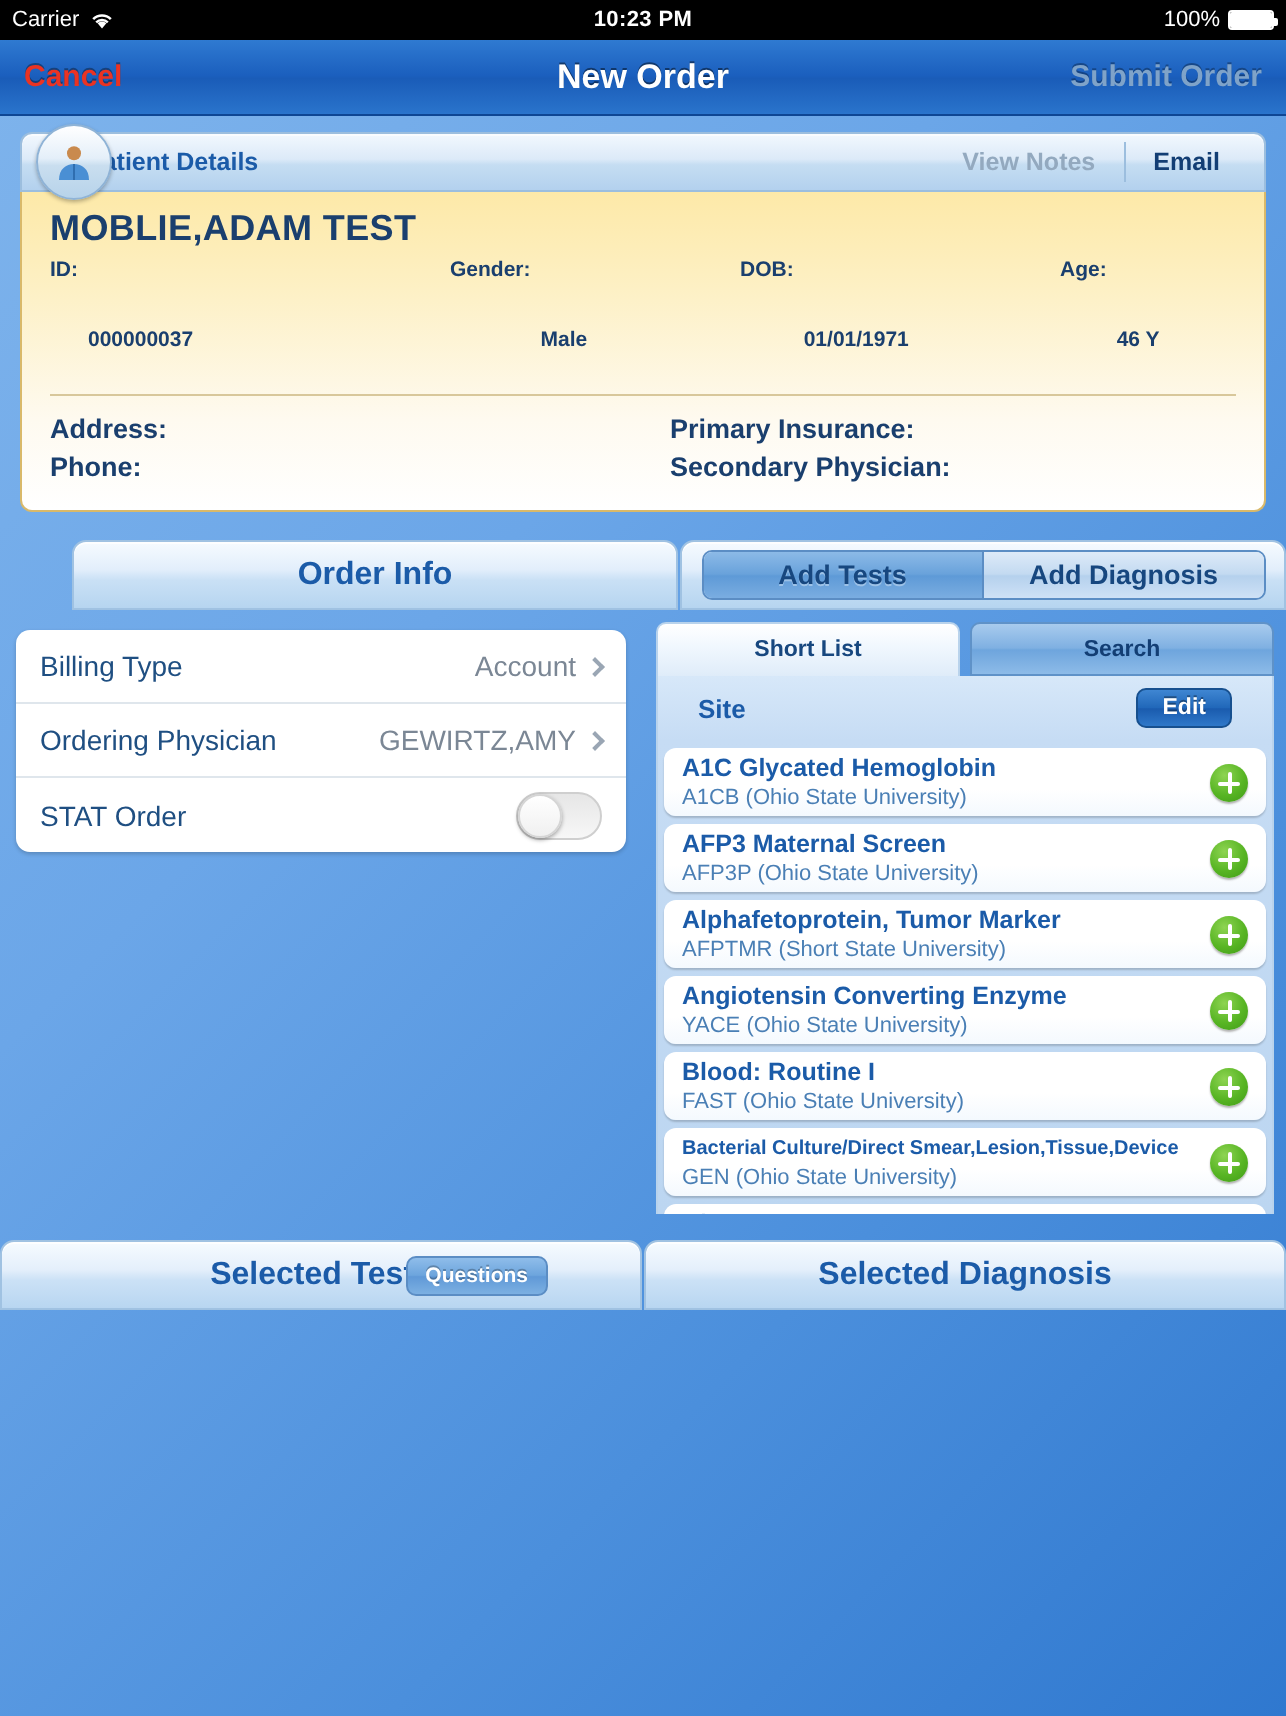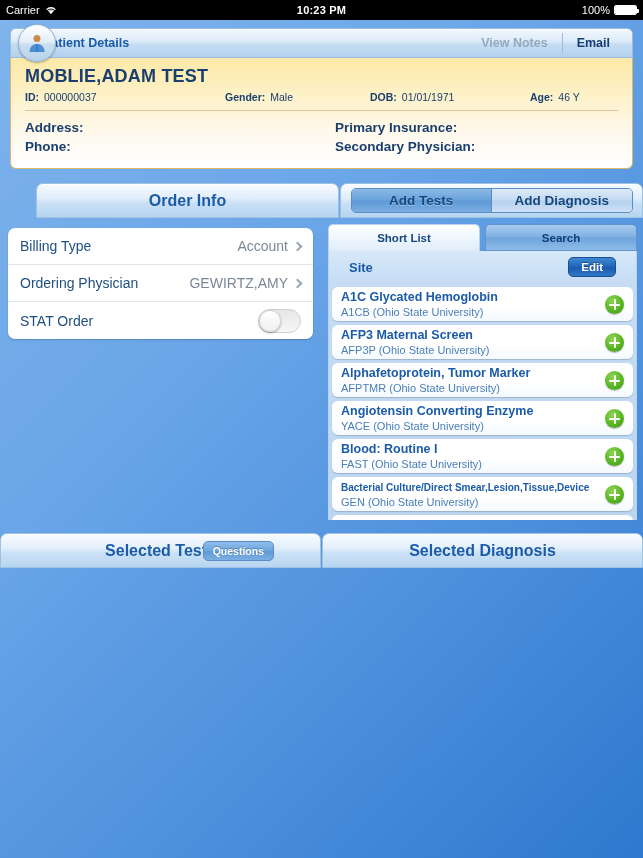--- a/index.html
+++ b/index.html
@@ -123,27 +123,27 @@
     border-top: none;
     border-radius: 0 0 6px 6px;
     padding: 8px 14px 12px 14px;
   }
   .p-name {
     color: #1a3f6e; font-size: 18px; font-weight: bold; letter-spacing: .2px;
     margin-bottom: 4px;
   }
   .p-meta {
     display: flex; font-size: 10.5px; color: #1a3f6e;
-    padding-bottom: 7px;
+    padding-bottom: 21px;
     border-bottom: 1px solid #d8c79a;
     text-align: right;
   }
   .p-meta > div { display: flex; gap: 5px; }
   .p-meta .lbl { font-weight: bold; }
-  .p-meta .val { font-weight: normal; }
+  .p-meta .val { font-weight: bold; margin-top: 35px; }
   .p-m-1 { width: 200px; }
   .p-m-2 { width: 145px; }
   .p-m-3 { width: 160px; }
 
   .p-rows { padding-top: 7px; }
   .p-row { display: flex; font-size: 13.5px; font-weight: bold; color: #1a3f6e; line-height: 19px; }
   .p-row .c1 { width: 310px; }
 
   
   .tabs-row {
@@ -365,20 +365,25 @@
     </div>
     <div class="status-center">10:23 PM</div>
     <div class="status-right">
       <span>100%</span>
       <span class="battery">
           <i></i>
         </span>
     </div>
   </div>
 
+  <div class="nav-bar">
+    <div class="nav-cancel">Cancel</div>
+    <div class="nav-title">New Order</div>
+    <div class="nav-submit">Submit Order</div>
+  </div>
 
   <div class="patient-wrap">
 
     <div class="patient-head">
       <div class="patient-head-title">Patient Details</div>
       <div class="patient-head-actions">
         <div class="ph-btn disabled">View Notes</div>
         <div class="ph-sep"></div>
         <div class="ph-btn active">Email</div>
       </div>
@@ -494,21 +499,21 @@
         </div>
 
         <div class="test-item">
           <div class="ti-name">AFP3 Maternal Screen</div>
           <div class="ti-sub">AFP3P (Ohio State University)</div>
           <div class="plus-btn"></div>
         </div>
 
         <div class="test-item">
           <div class="ti-name">Alphafetoprotein, Tumor Marker</div>
-          <div class="ti-sub">AFPTMR (Ohio State University)</div>
+          <div class="ti-sub">AFPTMR (Short State University)</div>
           <div class="plus-btn"></div>
         </div>
 
         <div class="test-item">
           <div class="ti-name">Angiotensin Converting Enzyme</div>
           <div class="ti-sub">YACE (Ohio State University)</div>
           <div class="plus-btn"></div>
         </div>
 
         <div class="test-item">

